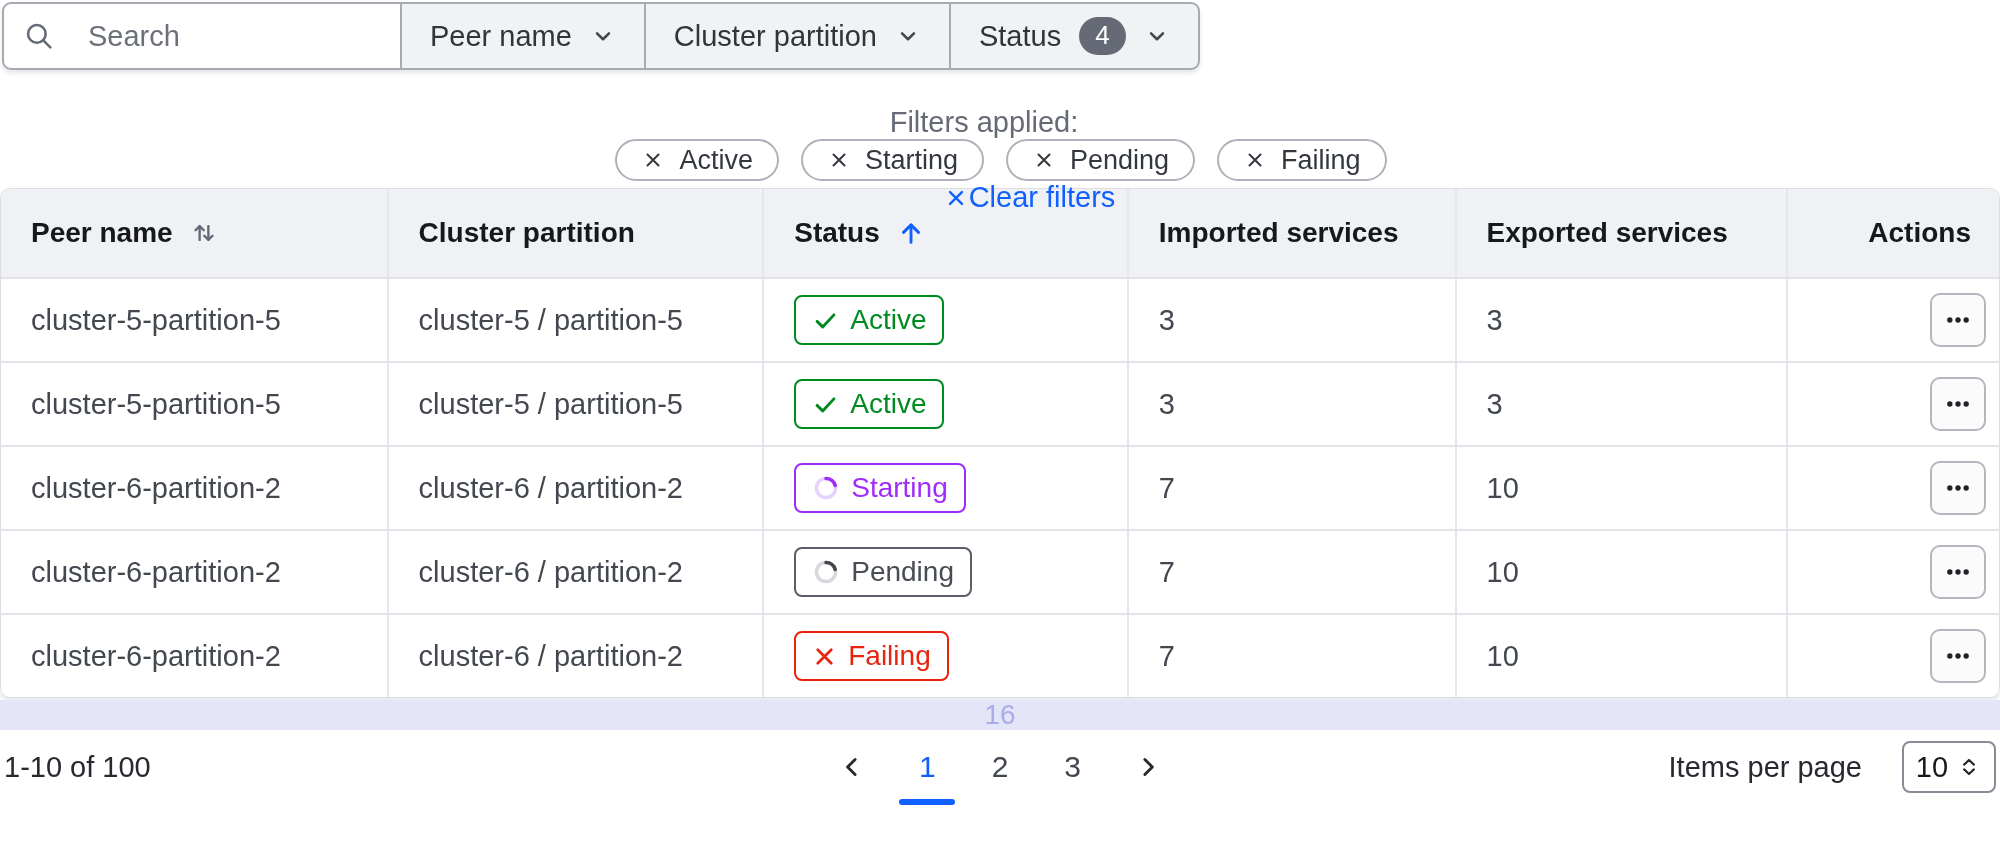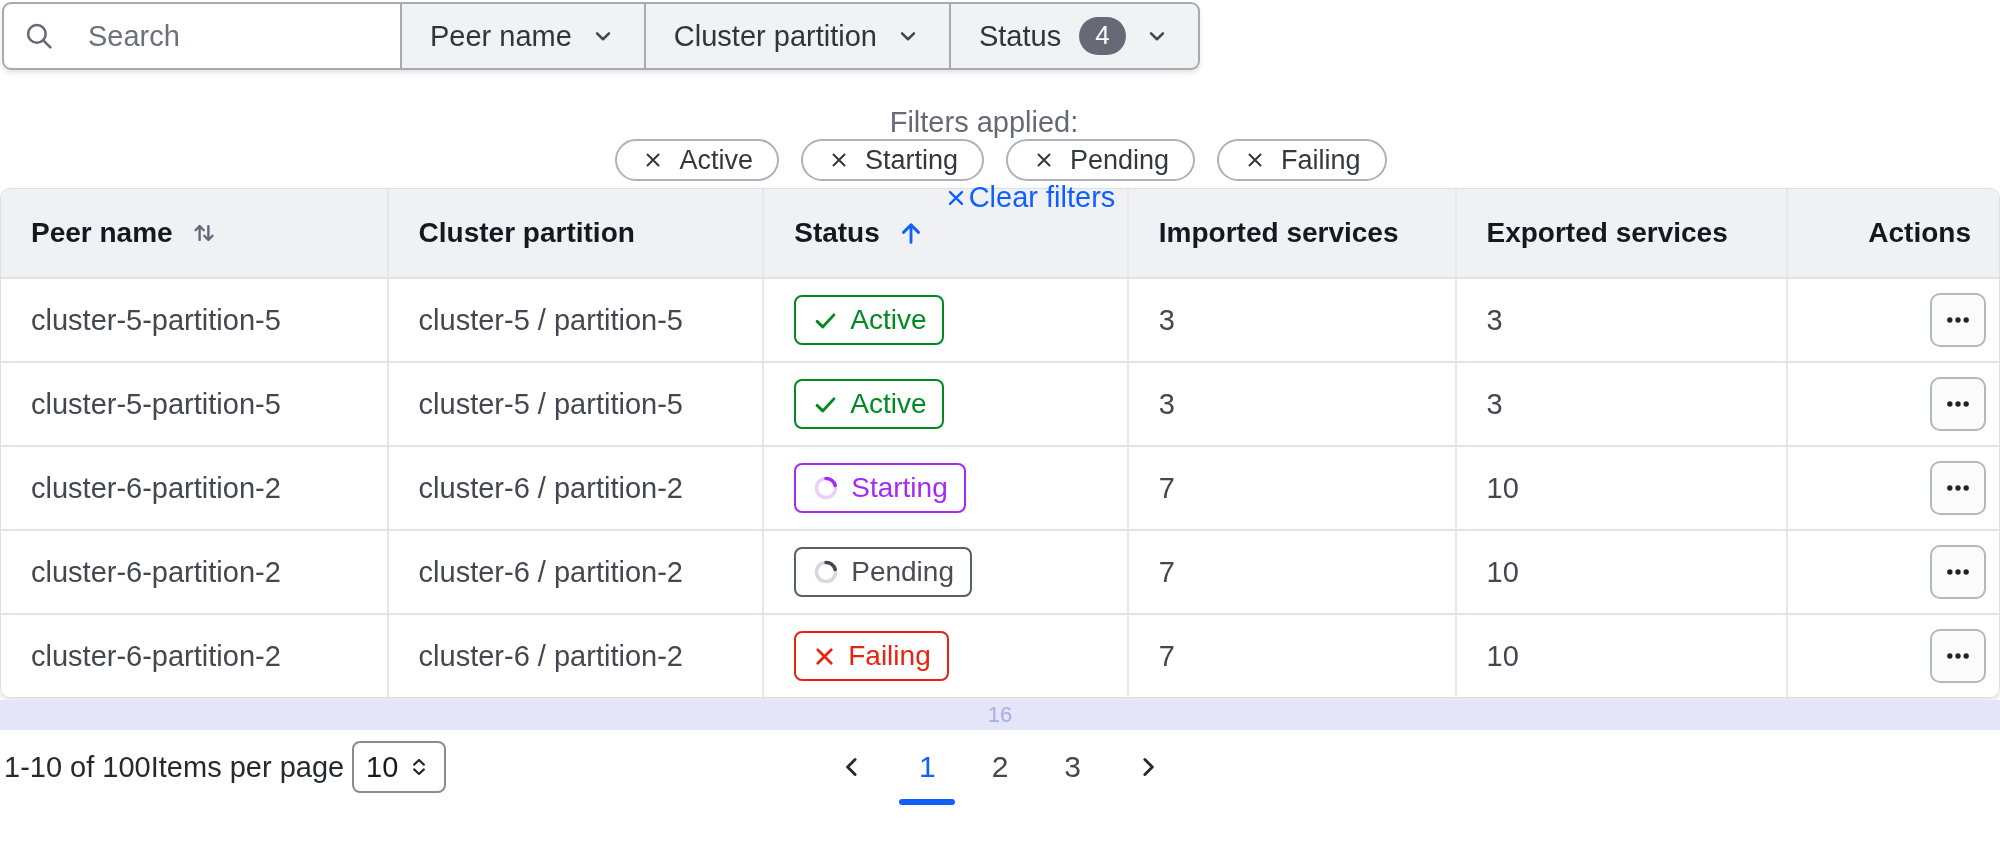--- a/index.html
+++ b/index.html
@@ -54,34 +54,34 @@
   .status-starting { color:#a12bf8; border-color:#a12bf8; }
   .status-pending  { color:#484d55; border-color:#5a5f67; }
   .status-failing  { color:#e8230e; border-color:#e8230e; }
 
   .kebab-btn { width:56px; height:54px; border:2px solid #b3b7be; border-radius:10px;
     background:#fbfbfc; display:flex; align-items:center; justify-content:center; cursor:pointer; }
 
   
   .scroll-strip { margin-top:2px; height:30px; background:#e5e5f9;
     display:flex; align-items:center; justify-content:center;
-    font-size:22px; color:#a9ace6; }
+    font-size:28px; color:#a9ace6; }
 
   
   .footer { position:relative; height:74px; display:flex; align-items:center;
-    padding:0 4px; }
+    justify-content:space-between; padding:0 4px; }
   .range-label { font-size:29px; color:#26292f; }
   .pagination { position:absolute; left:50%; top:0; height:100%;
     transform:translateX(-50%); display:flex; align-items:center; gap:48px; }
   .page { position:relative; font-size:30px; color:#43474f; cursor:pointer; padding:0 4px; }
   .page.active { color:#1060ff; }
   .page.active::after { content:""; position:absolute; left:50%; transform:translateX(-50%);
     bottom:-21px; width:56px; height:6px; border-radius:3px; background:#1060ff; }
   .page-chevron { display:flex; cursor:pointer; }
-  .per-page { display:flex; align-items:center; gap:8px; }
+  .per-page { display:flex; align-items:center; gap:40px; }
   .per-page-label { font-size:29px; color:#26292f; }
   .per-page-select { width:94px; height:52px; border:2px solid #878c96; border-radius:8px;
     display:flex; align-items:center; justify-content:center; gap:8px;
     font-size:29px; color:#16181d; cursor:pointer; background:#fff; }
 </style>
 </head>
 <body>
 
 
 

